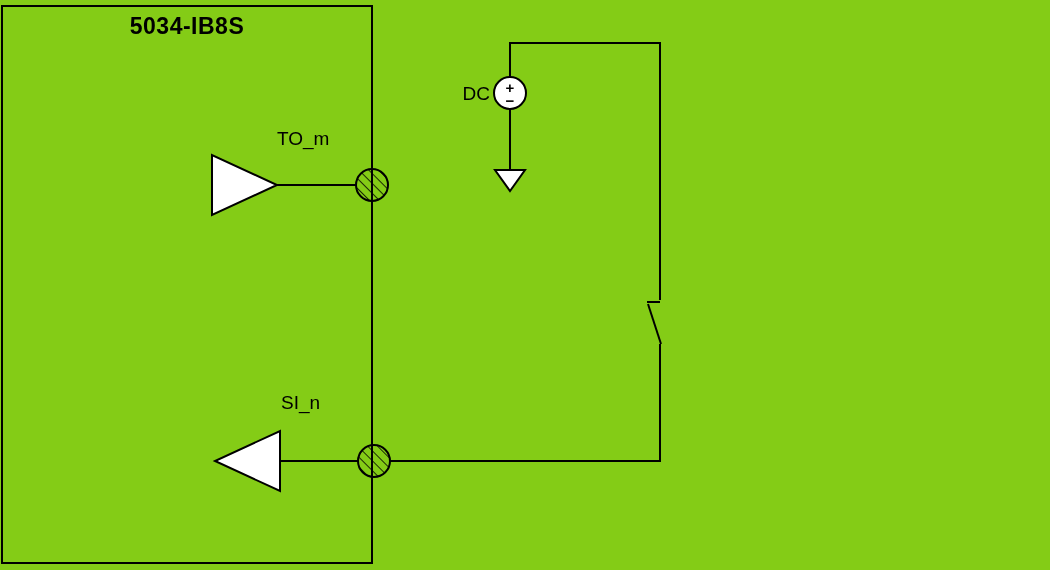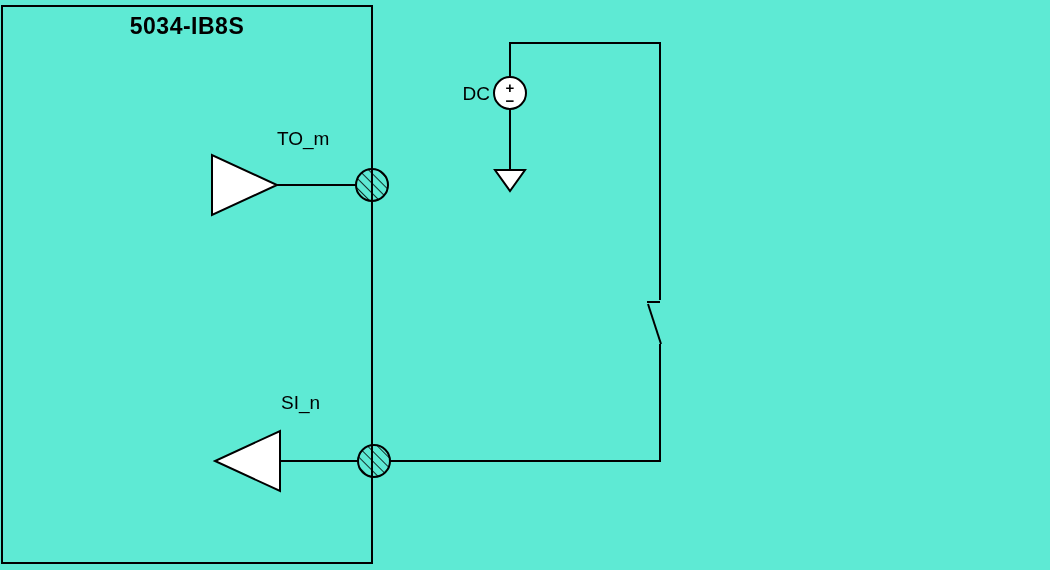--- a/index.html
+++ b/index.html
@@ -4,21 +4,21 @@
 <style>
   html, body {
     margin: 0;
     padding: 0;
     background: #ffffff;
   }
   .canvas {
     width: 1050px;
     height: 570px;
     position: relative;
-    background: #5eead4;
+    background: #84cc16;
     overflow: hidden;
   }
   svg { display: block; }
   .wire {
     stroke: #000000;
     stroke-width: 2;
     fill: none;
     stroke-linecap: butt;
   }
   .sym {

